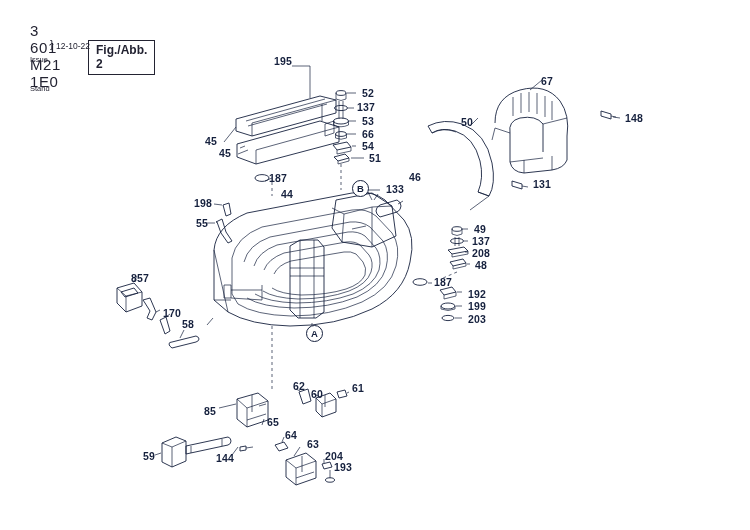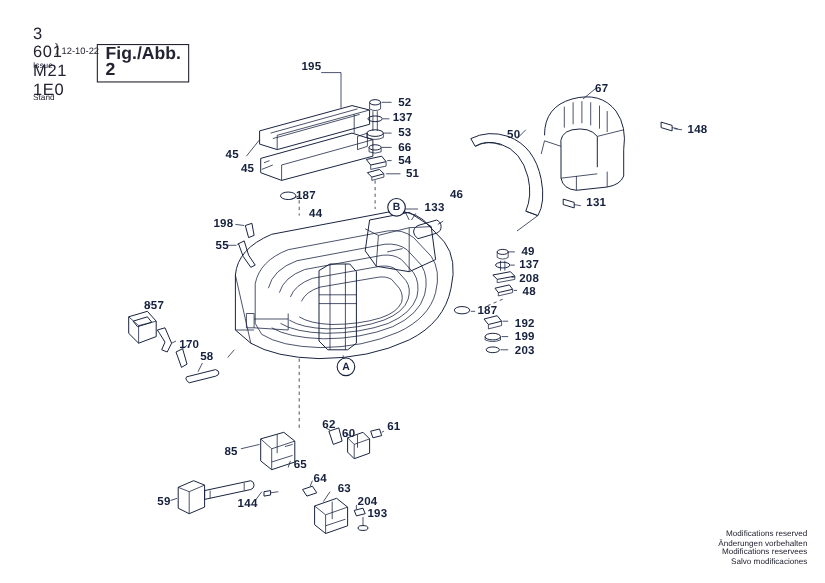--- a/index.html
+++ b/index.html
@@ -29,21 +29,21 @@
     font-size:11px;line-height:17px;color:#232332;
   }
   .issuedate{
     position:absolute;left:56px;top:41px;
     font-size:8.5px;color:#232332;white-space:nowrap;
   }
   .figbox{
     position:absolute;left:88px;top:40px;
     border:1.6px solid #232332;
     padding:2px 7px 3px 7px;
-    font-size:16px;font-weight:bold;color:#232332;
+    font-size:12px;font-weight:bold;color:#232332;
     line-height:14px;
   }
 
   
   .footer{
     position:absolute;right:16px;bottom:14px;
     text-align:right;
     font-size:7.4px;line-height:8.8px;color:#232332;
   }
 
@@ -330,20 +330,14 @@
   <div class="lbl" style="left:143px;top:450px">59</div>
   <div class="lbl" style="left:216px;top:452px">144</div>
   <div class="lbl" style="left:285px;top:429px">64</div>
   <div class="lbl" style="left:307px;top:438px">63</div>
   <div class="lbl" style="left:325px;top:450px">204</div>
   <div class="lbl" style="left:334px;top:461px">193</div>
 
   <div class="circ" style="left:352px;top:180px">B</div>
   <div class="circ" style="left:306px;top:325px">A</div>
 
-  <div class="footer">
-    <div>Modifications reserved</div>
-    <div>Änderungen vorbehalten</div>
-    <div>Modifications reservees</div>
-    <div>Salvo modificaciones</div>
-  </div>
 
 </div>
 
 </body></html>

